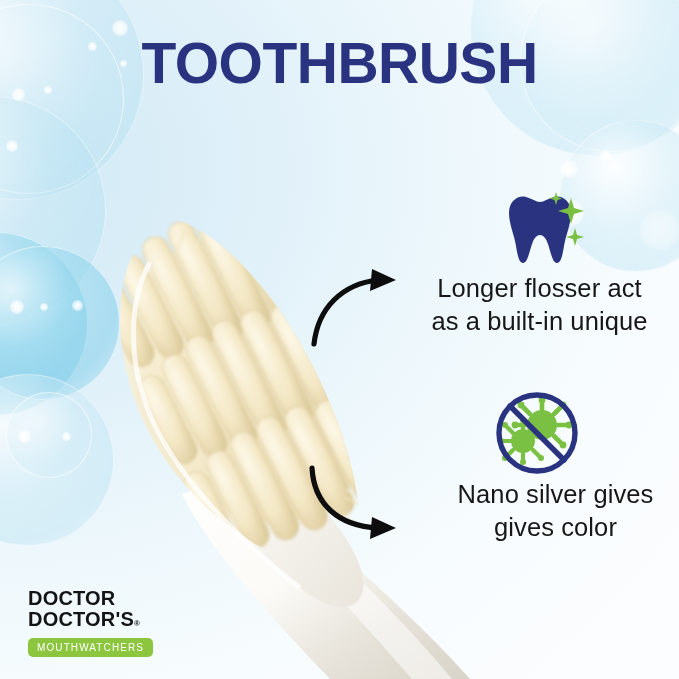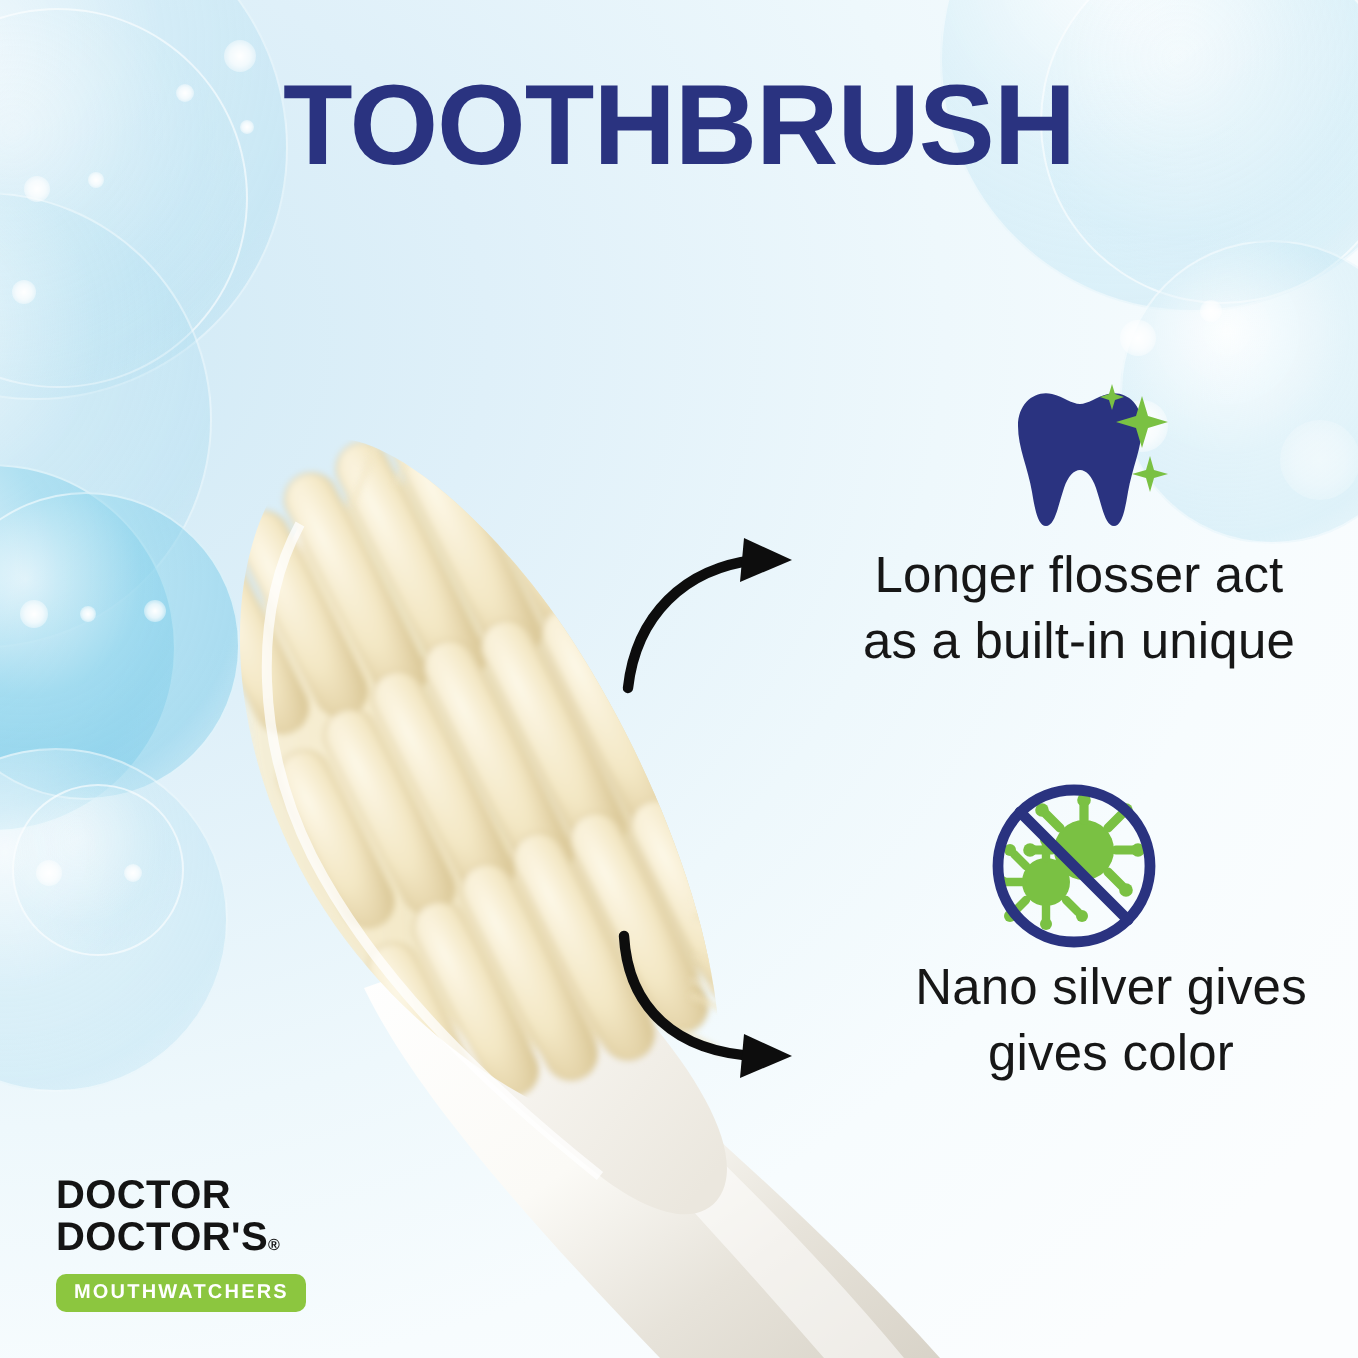--- a/index.html
+++ b/index.html
@@ -100,21 +100,21 @@
     font-size: 8px;
     vertical-align: 0px;
     font-weight: 700;
   }
   .logo-pill {
     margin-top: 4px;
     background: #8cc63f;
     border-radius: 5px;
     color: #ffffff;
     font-size: 10px;
-    font-weight: 700;
+    font-weight: 400;
     letter-spacing: 1.1px;
     padding: 4px 9px 4px 9px;
     display: inline-block;
   }
 </style>
 </head>
 <body>
 
 <div id="poster">
 

